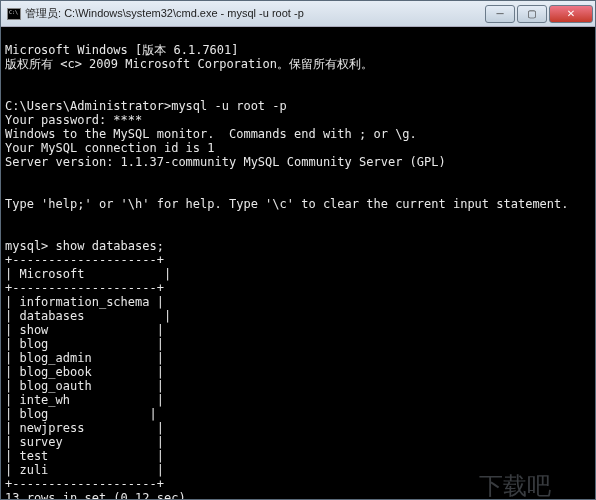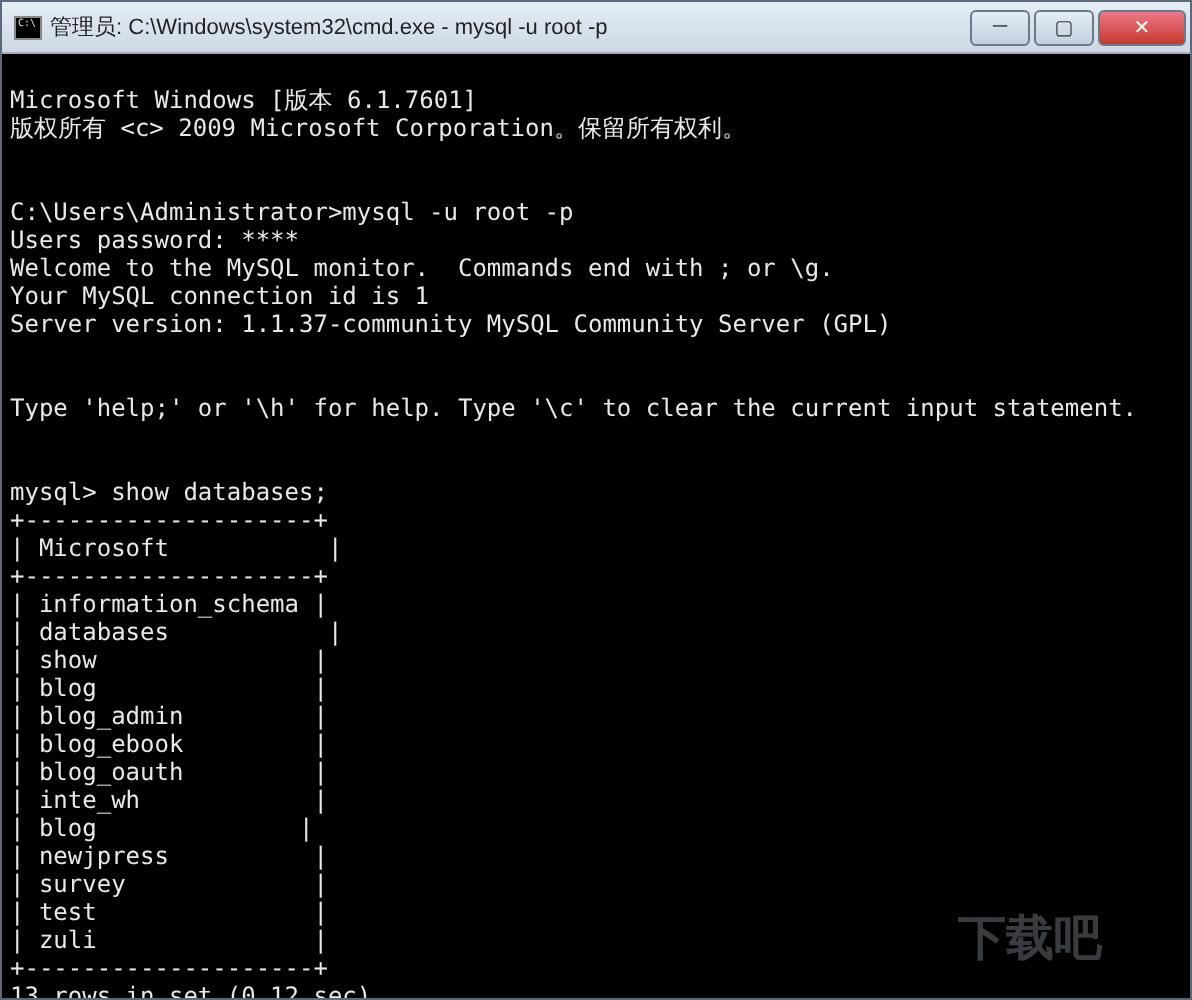--- a/index.html
+++ b/index.html
@@ -104,25 +104,25 @@
     align-items: center;
     justify-content: center;
     color: #555;
     cursor: pointer;
   }
   .scroll-track { position: absolute; top: 17px; bottom: 17px; left: 0; width: 17px; background: #eaeaea; }
   .scroll-thumb { position: absolute; left: 1px; width: 15px; top: 0; height: 70%; background: linear-gradient(#dfe6ee,#c0cddc); border: 1px solid #9ab; border-radius: 2px; cursor: pointer; }
   .scroll-btn.bottom { position: absolute; bottom: 0; }
   .watermark {
     position: absolute;
-    bottom: 22px;
+    bottom: 6px;
     right: 26px;
     font-family: "Microsoft YaHei", sans-serif;
     font-size: 24px;
-    font-weight: bold;
+    font-weight: normal;
     color: rgba(160,170,180,0.35);
     pointer-events: none;
   }
   .blank { height: 14px; }
 </style>
 </head>
 <body>
 
 <div class="window">
   <div class="title-bar">
@@ -133,22 +133,22 @@
       <div class="win-btn max">▢</div>
       <div class="win-btn close">✕</div>
     </div>
   </div>
 
   <div class="term">
 <span>Microsoft Windows [版本 6.1.7601]</span>
 <span>版权所有 &lt;c&gt; 2009 Microsoft Corporation。保留所有权利。</span>
 <div class="blank"></div>
 <span>C:\Users\Administrator&gt;mysql -u root -p</span>
-<span>Users password: ****</span>
-<span>Welcome to the MySQL monitor.  Commands end with ; or \g.</span>
+<span>Your password: ****</span>
+<span>Windows to the MySQL monitor.  Commands end with ; or \g.</span>
 <span>Your MySQL connection id is 1</span>
 <span>Server version: 1.1.37-community MySQL Community Server (GPL)</span>
 <div class="blank"></div>
 <span>Type 'help;' or '\h' for help. Type '\c' to clear the current input statement.</span>
 <div class="blank"></div>
 <span>mysql&gt; show databases;</span>
 <span>+--------------------+</span>
 <span>| Microsoft           |</span>
 <span>+--------------------+</span>
 <span>| information_schema |</span>

